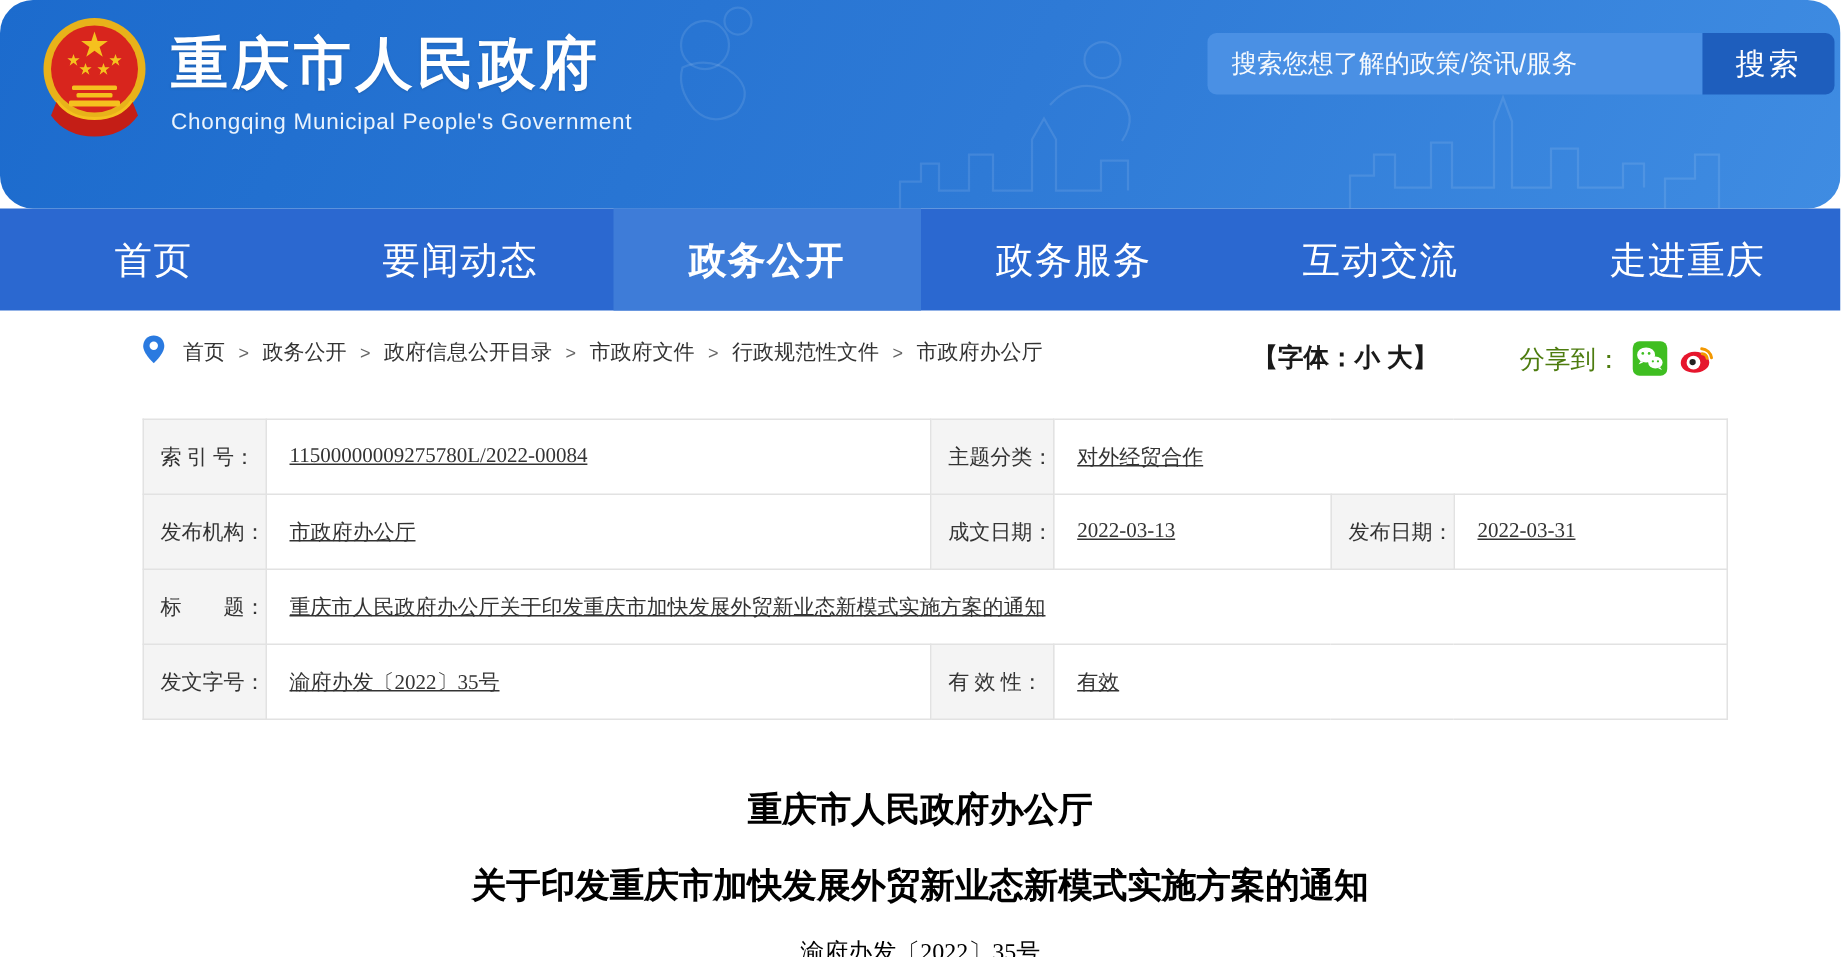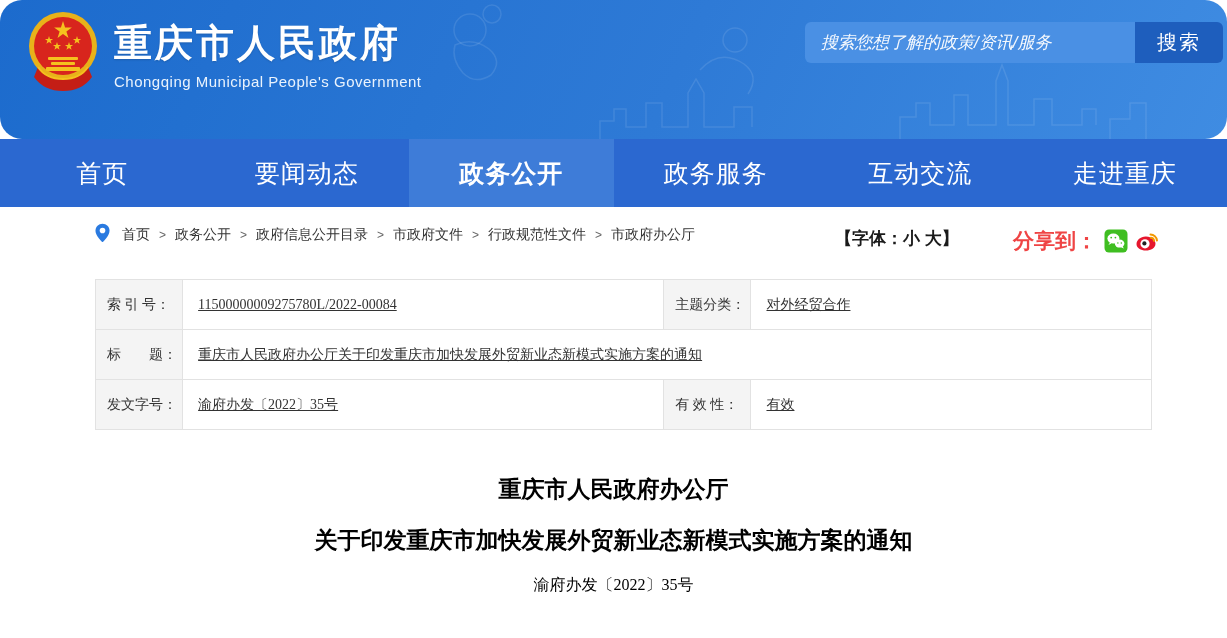--- a/index.html
+++ b/index.html
@@ -19,21 +19,20 @@
   .title-block { margin-left: 14px; padding-top: 14px; }
   .site-title { color: #fff; font-size: 38px; font-weight: bold; letter-spacing: 3px; line-height: 1.1;
     text-shadow: 0 1px 2px rgba(0,0,0,0.15); }
   .site-subtitle { color: #eaf3fd; font-size: 15px; margin-top: 8px; letter-spacing: 0.5px; }
 
   .search-box { position: absolute; top: 22px; left: 805px; display: flex; height: 41px; }
   .search-input {
     width: 330px; height: 41px; background: #4a90e4; border: none; outline: none;
     border-radius: 6px 0 0 6px; color: #fff; font-size: 17px; padding: 0 16px;
     font-family: "Liberation Sans", sans-serif;
-    font-style: italic;
   }
   .search-input::placeholder { color: #ffffff; opacity: 0.95; }
   .search-btn {
     width: 88px; height: 41px; background: #1e5ebd; border: none; border-radius: 0 6px 6px 0;
     color: #fff; font-size: 20px; cursor: pointer; letter-spacing: 2px;
     font-family: "Liberation Sans", sans-serif;
   }
 
   
   .nav { display: flex; width: 1227px; height: 68px; background: #2b68d0; }
@@ -49,21 +48,21 @@
     width: 648px; font-size: 14px; color: #333; line-height: 28px;
     font-family: "Liberation Serif", "DejaVu Serif", serif;
   }
   .pin-icon { display: inline-block; vertical-align: -4px; margin-right: 12px; }
   .crumb-link { color: #333; cursor: pointer; }
   .crumb-sep { color: #666; margin: 0 9px; font-family: "Liberation Sans", sans-serif; font-size: 12px; }
 
   .font-ctl { position: absolute; left: 835px; top: 20px; font-size: 17px; color: #1a1a1a; font-weight: bold; white-space: nowrap; }
   .font-ctl .size-btn { cursor: pointer; }
   .share-wrap { position: absolute; left: 1013px; top: 20px; display: flex; align-items: center; }
-  .share-label { font-size: 21px; color: #ef4444; font-weight: bold; }
+  .share-label { font-size: 17px; color: #4d7c0f; font-weight: normal; }
   .share-icon { width: 24px; height: 24px; margin-left: 7px; cursor: pointer; }
 
   
   .meta-table {
     margin-left: 95px; margin-top: 0; width: 1057px; border-collapse: collapse;
     font-family: "Liberation Serif", "DejaVu Serif", serif;
   }
   .meta-table td { border: 1px solid #e2e2e2; height: 50px; font-size: 14px; color: #333; }
   .meta-table td.lbl { background: #f4f4f4; width: 75px; padding-left: 11px; white-space: nowrap; }
   .meta-table td.lbl2 { background: #f4f4f4; width: 77px; padding-left: 11px; white-space: nowrap; }
@@ -177,20 +176,28 @@
       <col class="c6">
     </colgroup>
   <tbody>
       <tr>
     <td class="lbl">索 引 号：</td>
     <td class="val">11500000009275780L/2022-00084</td>
     <td class="lbl2">主题分类：</td>
     <td class="val" colspan="3">对外经贸合作</td>
   </tr>
   <tr>
+    <td class="lbl">发布机构：</td>
+    <td class="val">市政府办公厅</td>
+    <td class="lbl2">成文日期：</td>
+    <td class="val">2022-03-13</td>
+    <td class="lbl3">发布日期：</td>
+    <td class="val">2022-03-31</td>
+  </tr>
+  <tr>
     <td class="lbl">标　　题：</td>
     <td class="val" colspan="5">重庆市人民政府办公厅关于印发重庆市加快发展外贸新业态新模式实施方案的通知</td>
   </tr>
   <tr>
     <td class="lbl">发文字号：</td>
     <td class="val">渝府办发〔2022〕35号</td>
     <td class="lbl2">有 效 性：</td>
     <td class="val" colspan="3">有效</td>
   </tr>
 </tbody>

